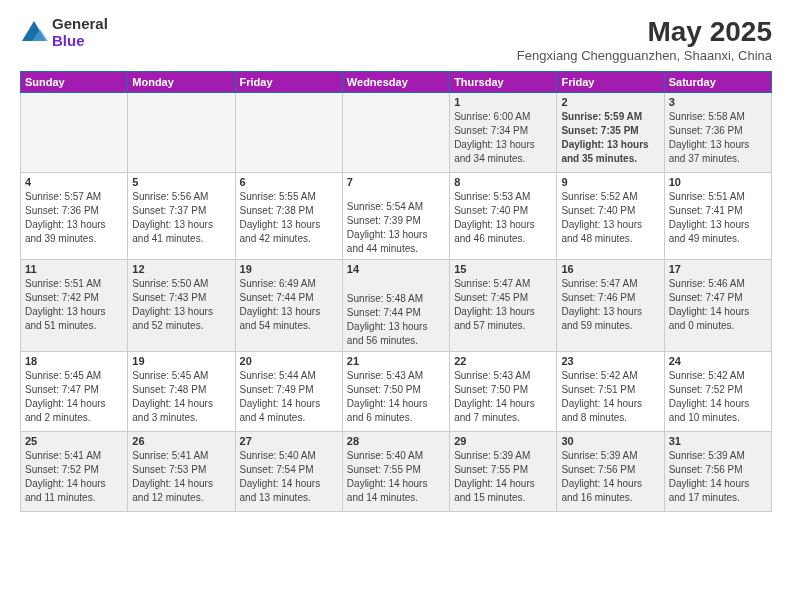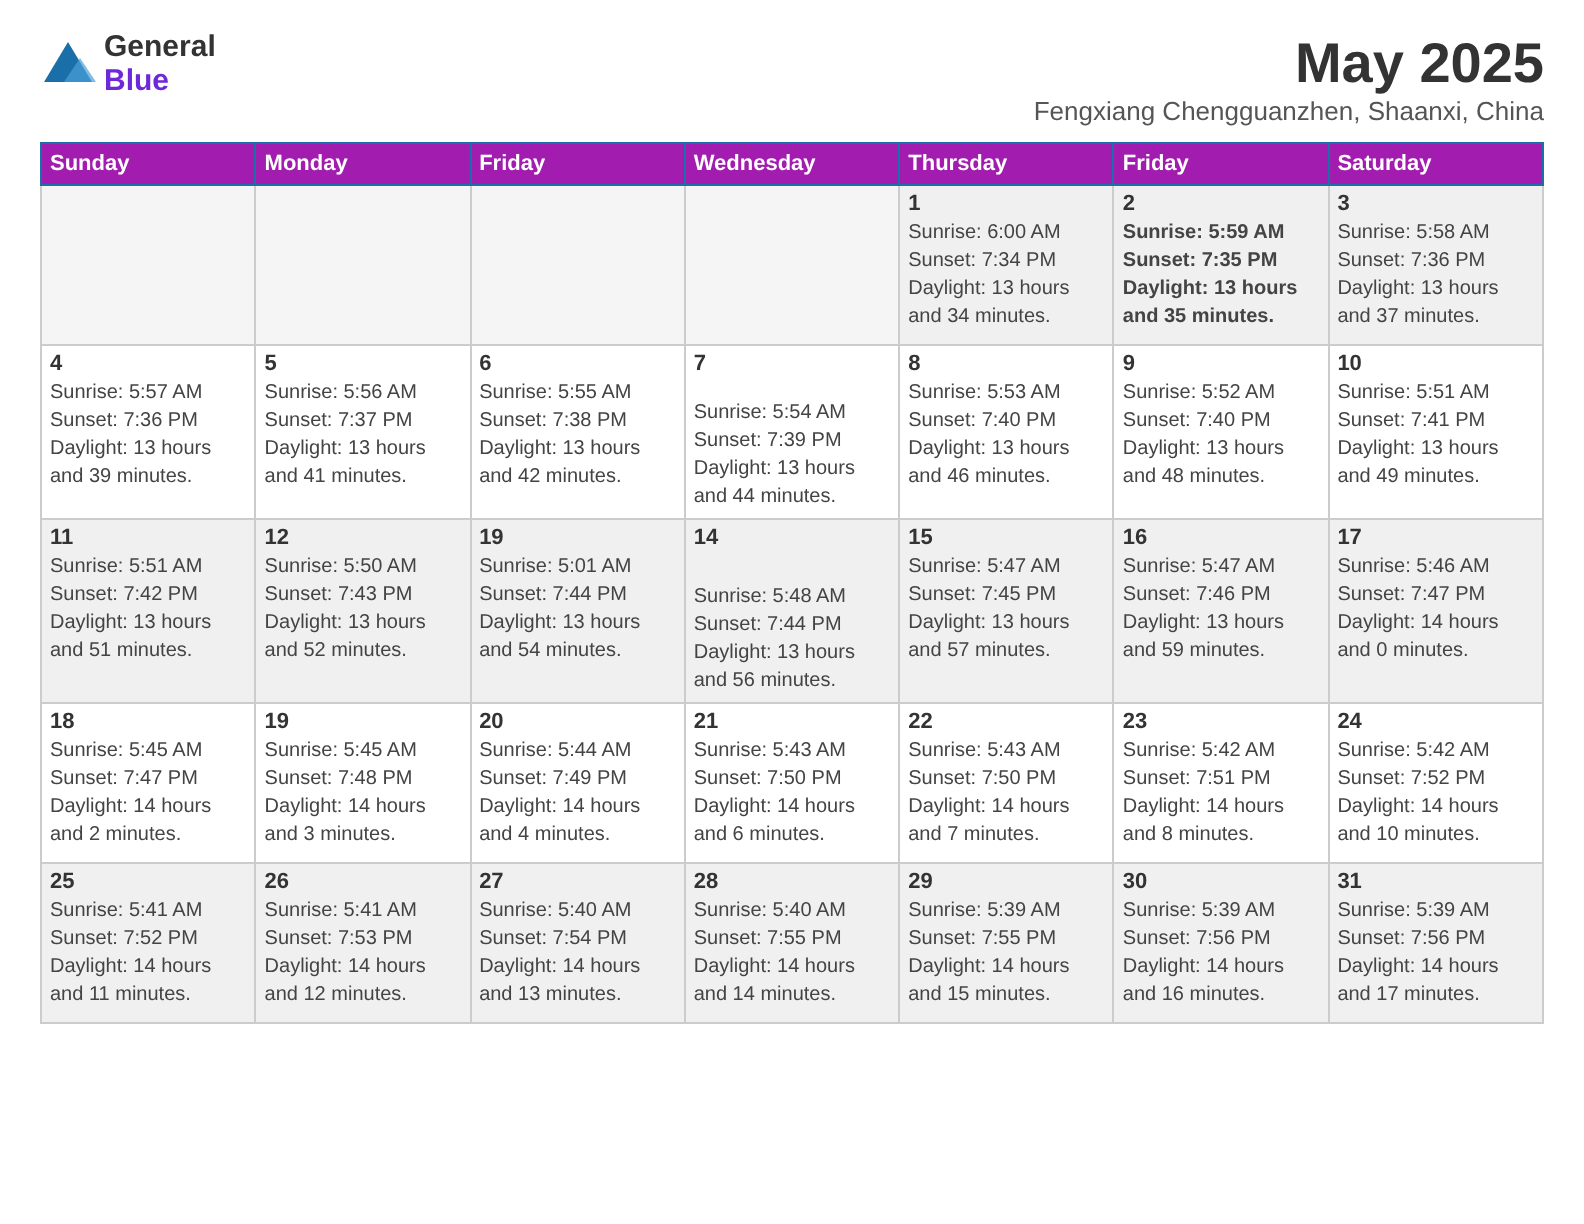--- a/index.html
+++ b/index.html
@@ -223,21 +223,21 @@
           </td>
           <td class="shaded">
             <div class="day-num">12</div>
             <div class="day-info" style="white-space: pre-line;">Sunrise: 5:50 AM
 Sunset: 7:43 PM
 Daylight: 13 hours
 and 52 minutes.</div>
           </td>
           <td class="shaded">
             <div class="day-num">19</div>
-            <div class="day-info" style="white-space: pre-line;">Sunrise: 5:01 AM
+            <div class="day-info" style="white-space: pre-line;">Sunrise: 6:49 AM
 Sunset: 7:44 PM
 Daylight: 13 hours
 and 54 minutes.</div>
           </td>
           <td class="shaded">
             <div class="day-num">14</div>
             <div class="day-info" style="white-space: pre-line; margin-top: 17px;">Sunrise: 5:48 AM
 Sunset: 7:44 PM
 Daylight: 13 hours
 and 56 minutes.</div>

